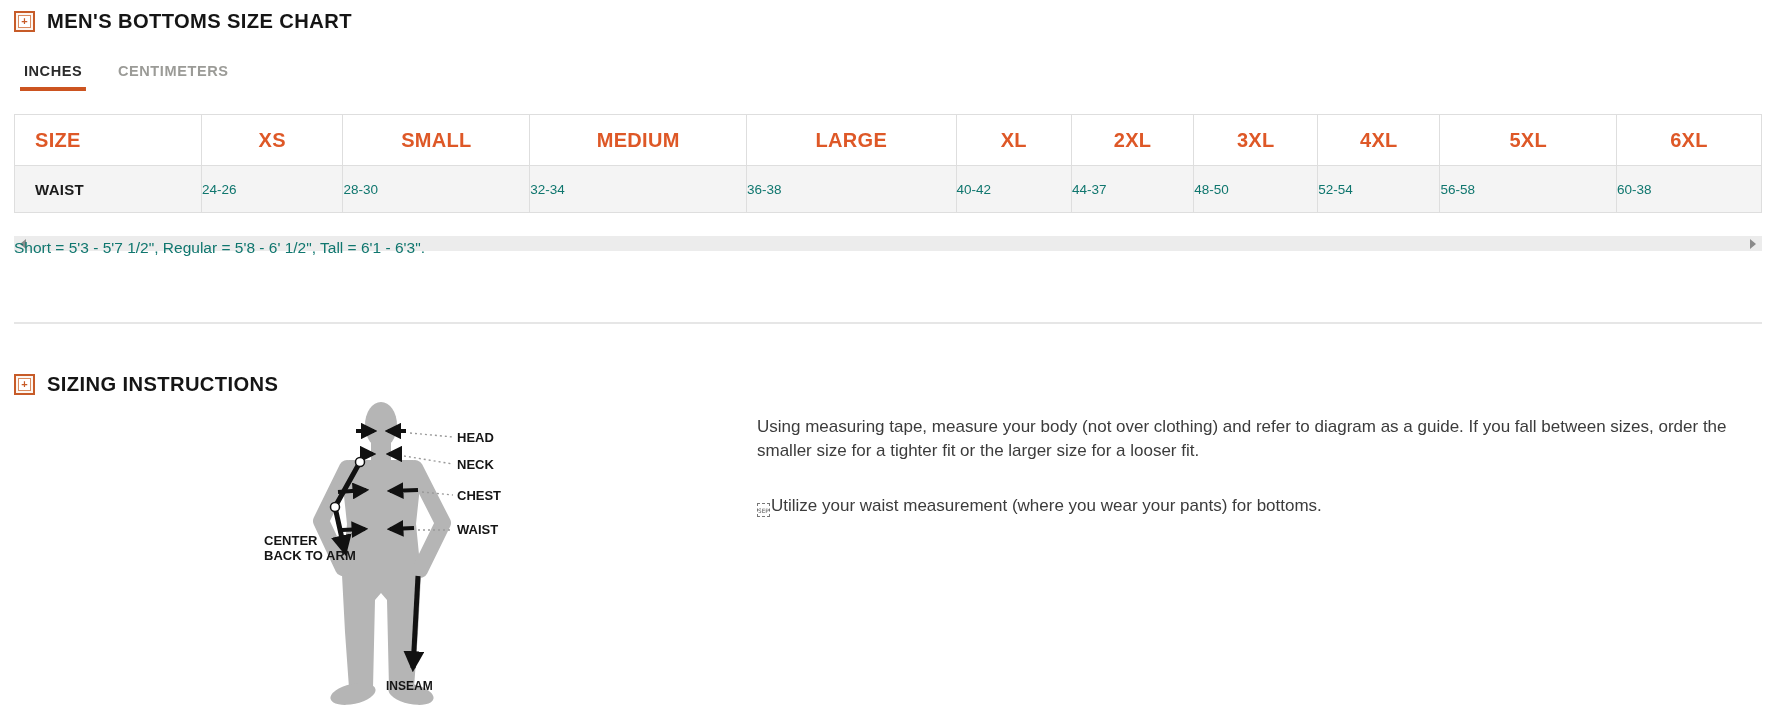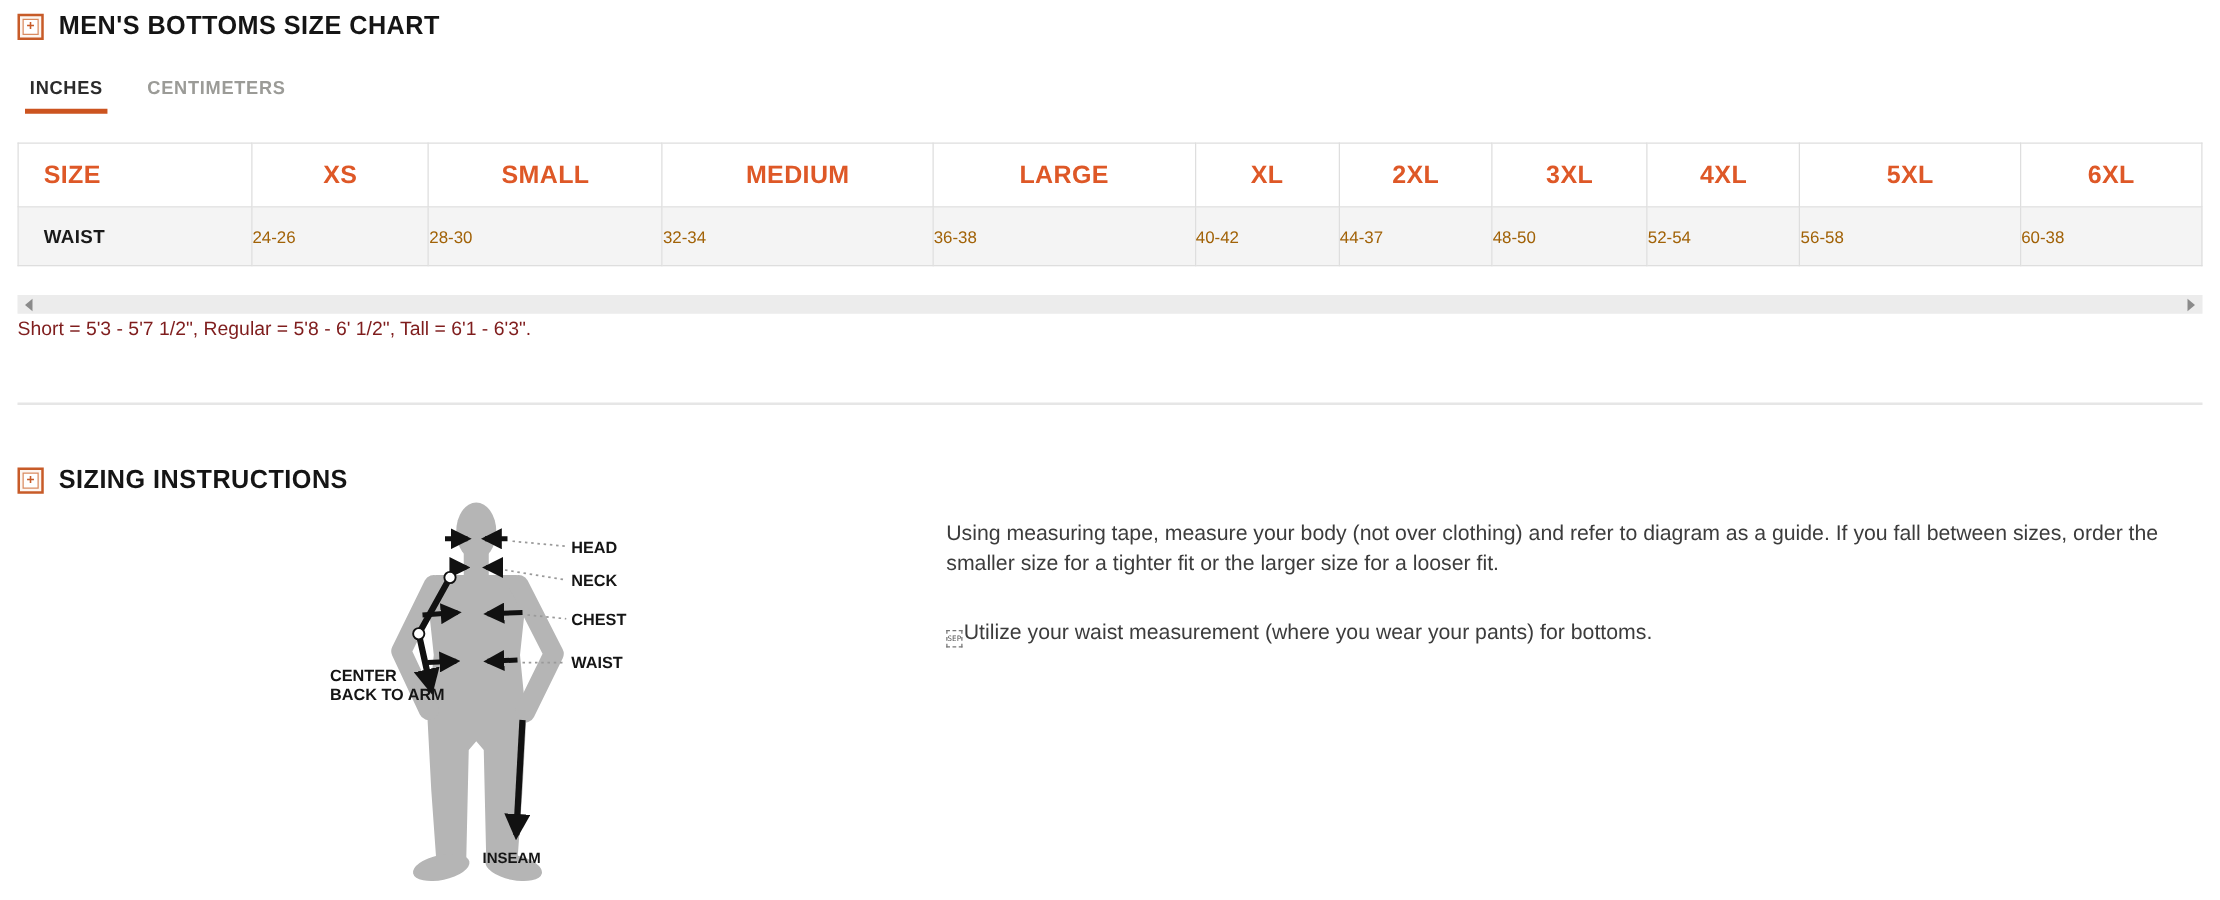--- a/index.html
+++ b/index.html
@@ -22,35 +22,35 @@
   .tab { font-size:15px; font-weight:bold; letter-spacing:.6px; padding:2px 4px 8px 4px;
          cursor:pointer; transform:scaleX(.97); transform-origin:left center; white-space:nowrap; }
   .tab.active { color:#2b2b2b; border-bottom:4px solid #cc5420; }
   .tab.inactive { color:#9b9b97; }
 
   
   .table-wrap { position:absolute; left:14px; top:114px; width:1748px; }
   table { width:100%; border-collapse:collapse; table-layout:fixed; }
   th,td { border:1px solid #dedede; vertical-align:middle; }
   th { height:51px; background:#fff; color:#de5827; font-size:20px; font-weight:bold; letter-spacing:.3px; }
-  td { height:47px; background:#f4f4f4; color:#a16207; font-size:13.5px; }
+  td { height:47px; background:#f4f4f4; color:#0f766e; font-size:13.5px; }
   th:first-child, td:first-child { text-align:left; padding-left:20px; }
   td:first-child { color:#1a1a1a; font-weight:bold; font-size:15px; letter-spacing:.3px; }
   col.c0{width:10.7%} col.c1{width:8.1%} col.c2{width:10.7%} col.c3{width:12.4%}
   col.c4{width:12.0%} col.c5{width:6.6%} col.c6{width:7.0%} col.c7{width:7.1%}
   col.c8{width:7.0%} col.c9{width:10.1%} col.c10{width:8.3%}
 
   
   .hscroll { position:absolute; left:14px; top:236px; width:1748px; height:15px; background:#ececec;
              display:flex; align-items:center; justify-content:space-between; padding:0 6px; }
   .arr { width:0; height:0; border-top:5px solid transparent; border-bottom:5px solid transparent; cursor:pointer; }
   .arr-left  { border-right:6px solid #8b8b8b; }
   .arr-right { border-left:6px solid #8b8b8b; }
 
-  .note { position:absolute; left:14px; top:255px; font-size:15.5px; color:#7f1d1d; }
+  .note { position:absolute; left:14px; top:239px; font-size:15.5px; color:#0f766e; }
 
   .divider { position:absolute; left:14px; top:322px; width:1748px; height:2px; background:#e6e6e6; }
 
   
   .instructions-text { position:absolute; left:757px; top:415px; width:1010px;
                        font-size:17px; line-height:24px; color:#3c3c3c; }
   .instructions-text p + p { margin-top:31px; }
   .tofu { display:inline-block; width:13px; height:14px; border:1px dashed #777; margin-right:1px;
           vertical-align:-2px; font-size:6px; line-height:14px; text-align:center; color:#555;
           letter-spacing:0; font-family:"DejaVu Sans Mono", monospace; }

